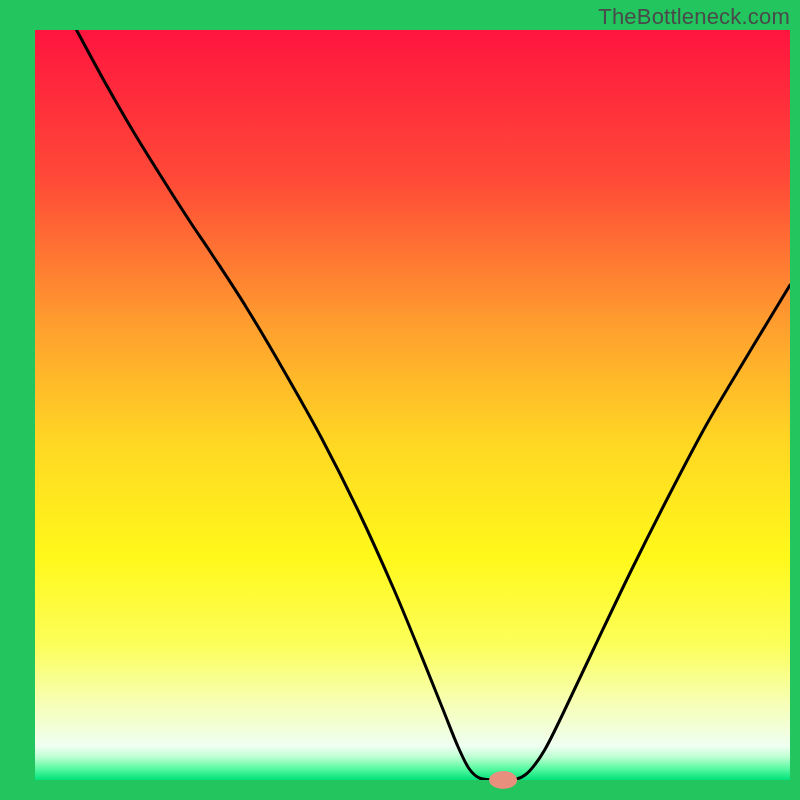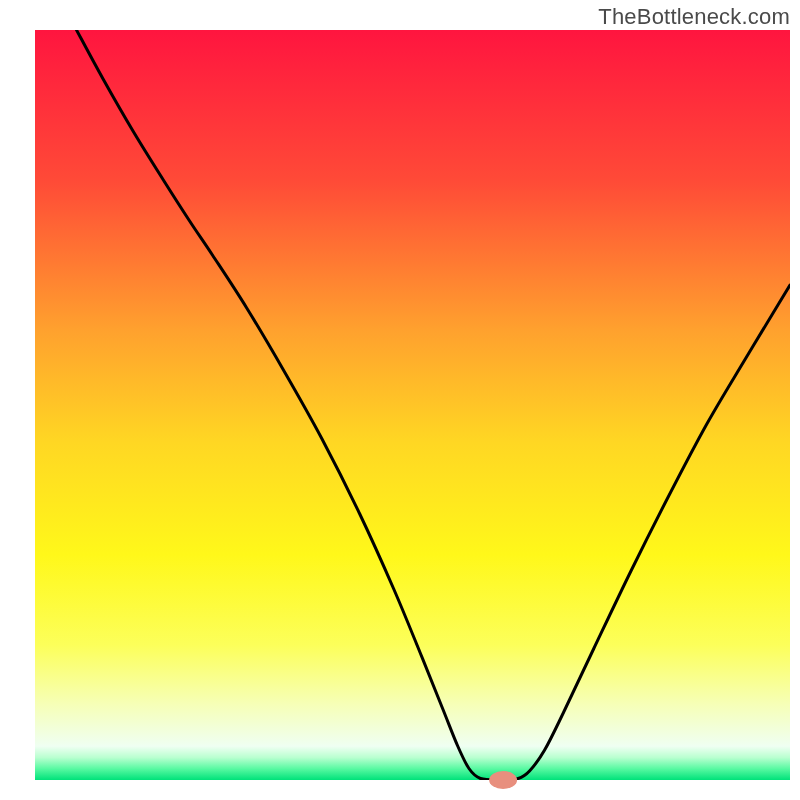--- a/index.html
+++ b/index.html
@@ -8,21 +8,21 @@
     width: 800px;
     height: 800px;
     overflow: hidden;
     background: #000;
     font-family: Arial, Helvetica, sans-serif;
   }
   .frame {
     position: relative;
     width: 800px;
     height: 800px;
-    background: #ffffff;
+    background: #22c55e;
   }
   .watermark {
     position: absolute;
     top: 4px;
     right: 10px;
     color: #4a4a4a;
     font-size: 22px;
     font-weight: 400;
     letter-spacing: 0.2px;
     z-index: 5;

